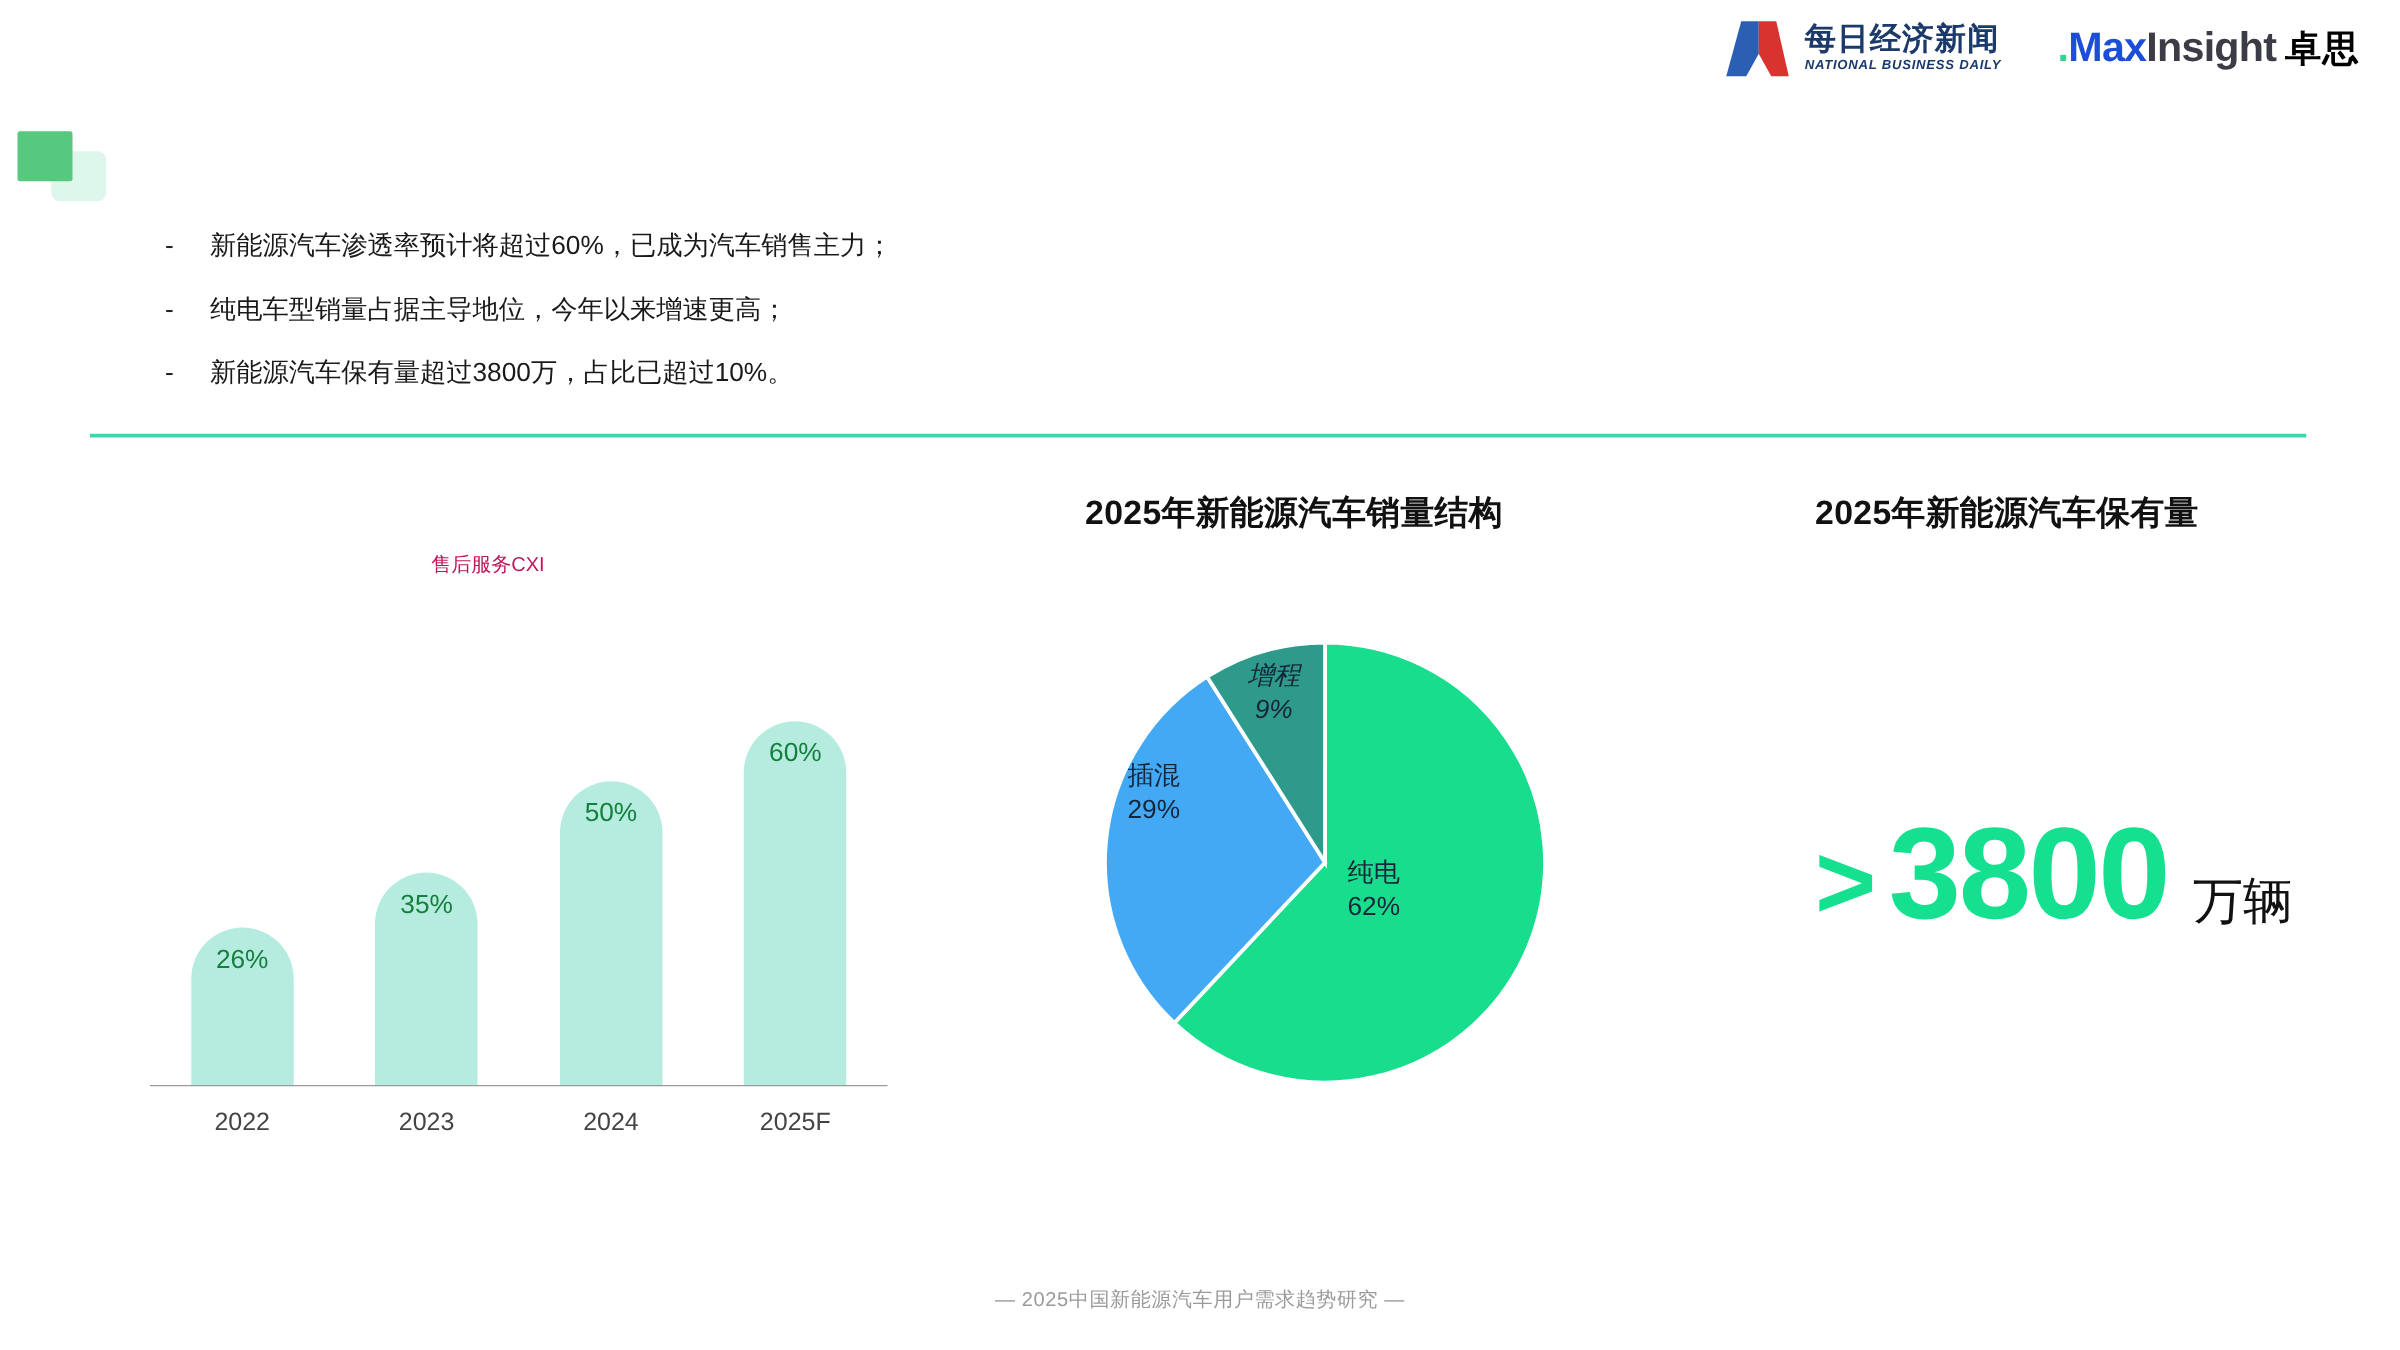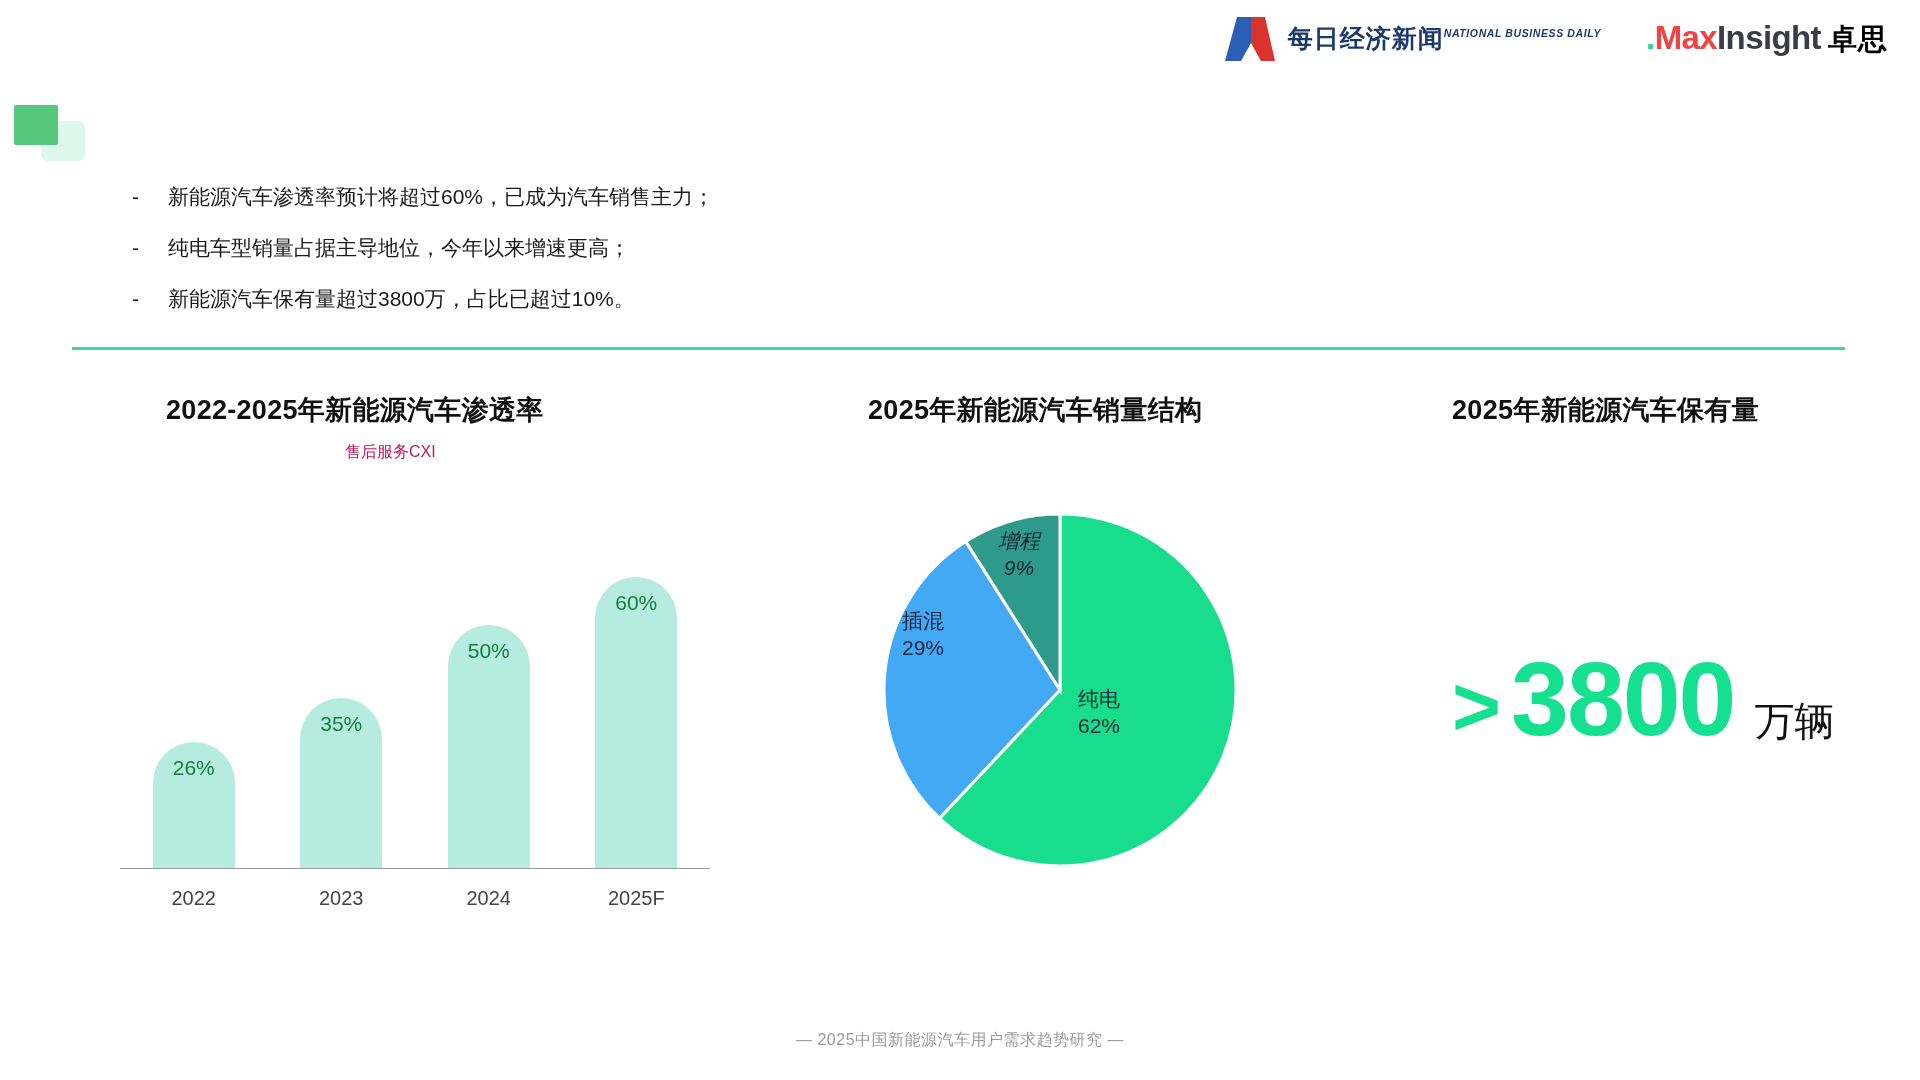--- a/index.html
+++ b/index.html
@@ -19,21 +19,21 @@
   #logo-bar {
     position: absolute;
     top: 8px; right: 32px;
     display: flex;
     align-items: center;
     gap: 22px;
     height: 62px;
   }
   .nbd-logo { display: flex; align-items: center; gap: 9px; }
   .nbd-mark { width: 58px; height: 52px; display: block; }
-  .nbd-text { display: flex; flex-direction: row; justify-content: center; }
+  .nbd-text { display: flex; flex-direction: column; justify-content: center; }
   .nbd-cn {
     font-family: "Liberation Serif", "DejaVu Serif", serif;
     font-weight: bold;
     font-size: 25px;
     color: #1b3a6b;
     letter-spacing: 1px;
     line-height: 1.05;
   }
   .nbd-en {
     font-size: 10.5px;
@@ -41,21 +41,21 @@
     letter-spacing: 0.6px;
     font-style: italic;
     font-weight: bold;
     line-height: 1.3;
     margin-top: 1px;
   }
   .divider-pipe { width: 1px; height: 36px; background: #ffffff; }
   .mi-logo { display: flex; align-items: baseline; gap: 7px; }
   .mi-word { font-size: 33px; font-weight: bold; letter-spacing: -0.6px; }
   .mi-dot { color: #2fd693; }
-  .mi-max { color: #ef4444; }
+  .mi-max { color: #1d4ed8; }
   .mi-insight { color: #3c3c46; }
   .mi-cn {
     font-size: 29px; font-weight: bold; color: #000000;
     letter-spacing: 1px;
     font-family: "Liberation Sans", "DejaVu Sans", sans-serif;
   }
 
   
   #deco { position: absolute; left: 14px; top: 105px; width: 72px; height: 56px; }
   #deco-back {
@@ -218,21 +218,20 @@
       <span class="bullet-text">纯电车型销量占据主导地位，今年以来增速更高；</span>
     </div>
     <div class="bullet">
       <span class="bullet-dash">-</span>
       <span class="bullet-text">新能源汽车保有量超过3800万，占比已超过10%。</span>
     </div>
   </div>
 
   <div id="hr"></div>
 
-  <div class="col-title" id="col1-title">2022-2025年新能源汽车渗透率</div>
   <div id="col1-sub">售后服务CXI</div>
   <div class="col-title" id="col2-title">2025年新能源汽车销量结构</div>
   <div class="col-title" id="col3-title">2025年新能源汽车保有量</div>
 
   <div id="barchart">
     <div id="bars">
       <div class="bar-cell">
         <div class="bar" id="bar0" style="height: 37.1429%; background: rgb(182, 236, 223);">
           <span class="bar-label">26%</span>
         </div>

